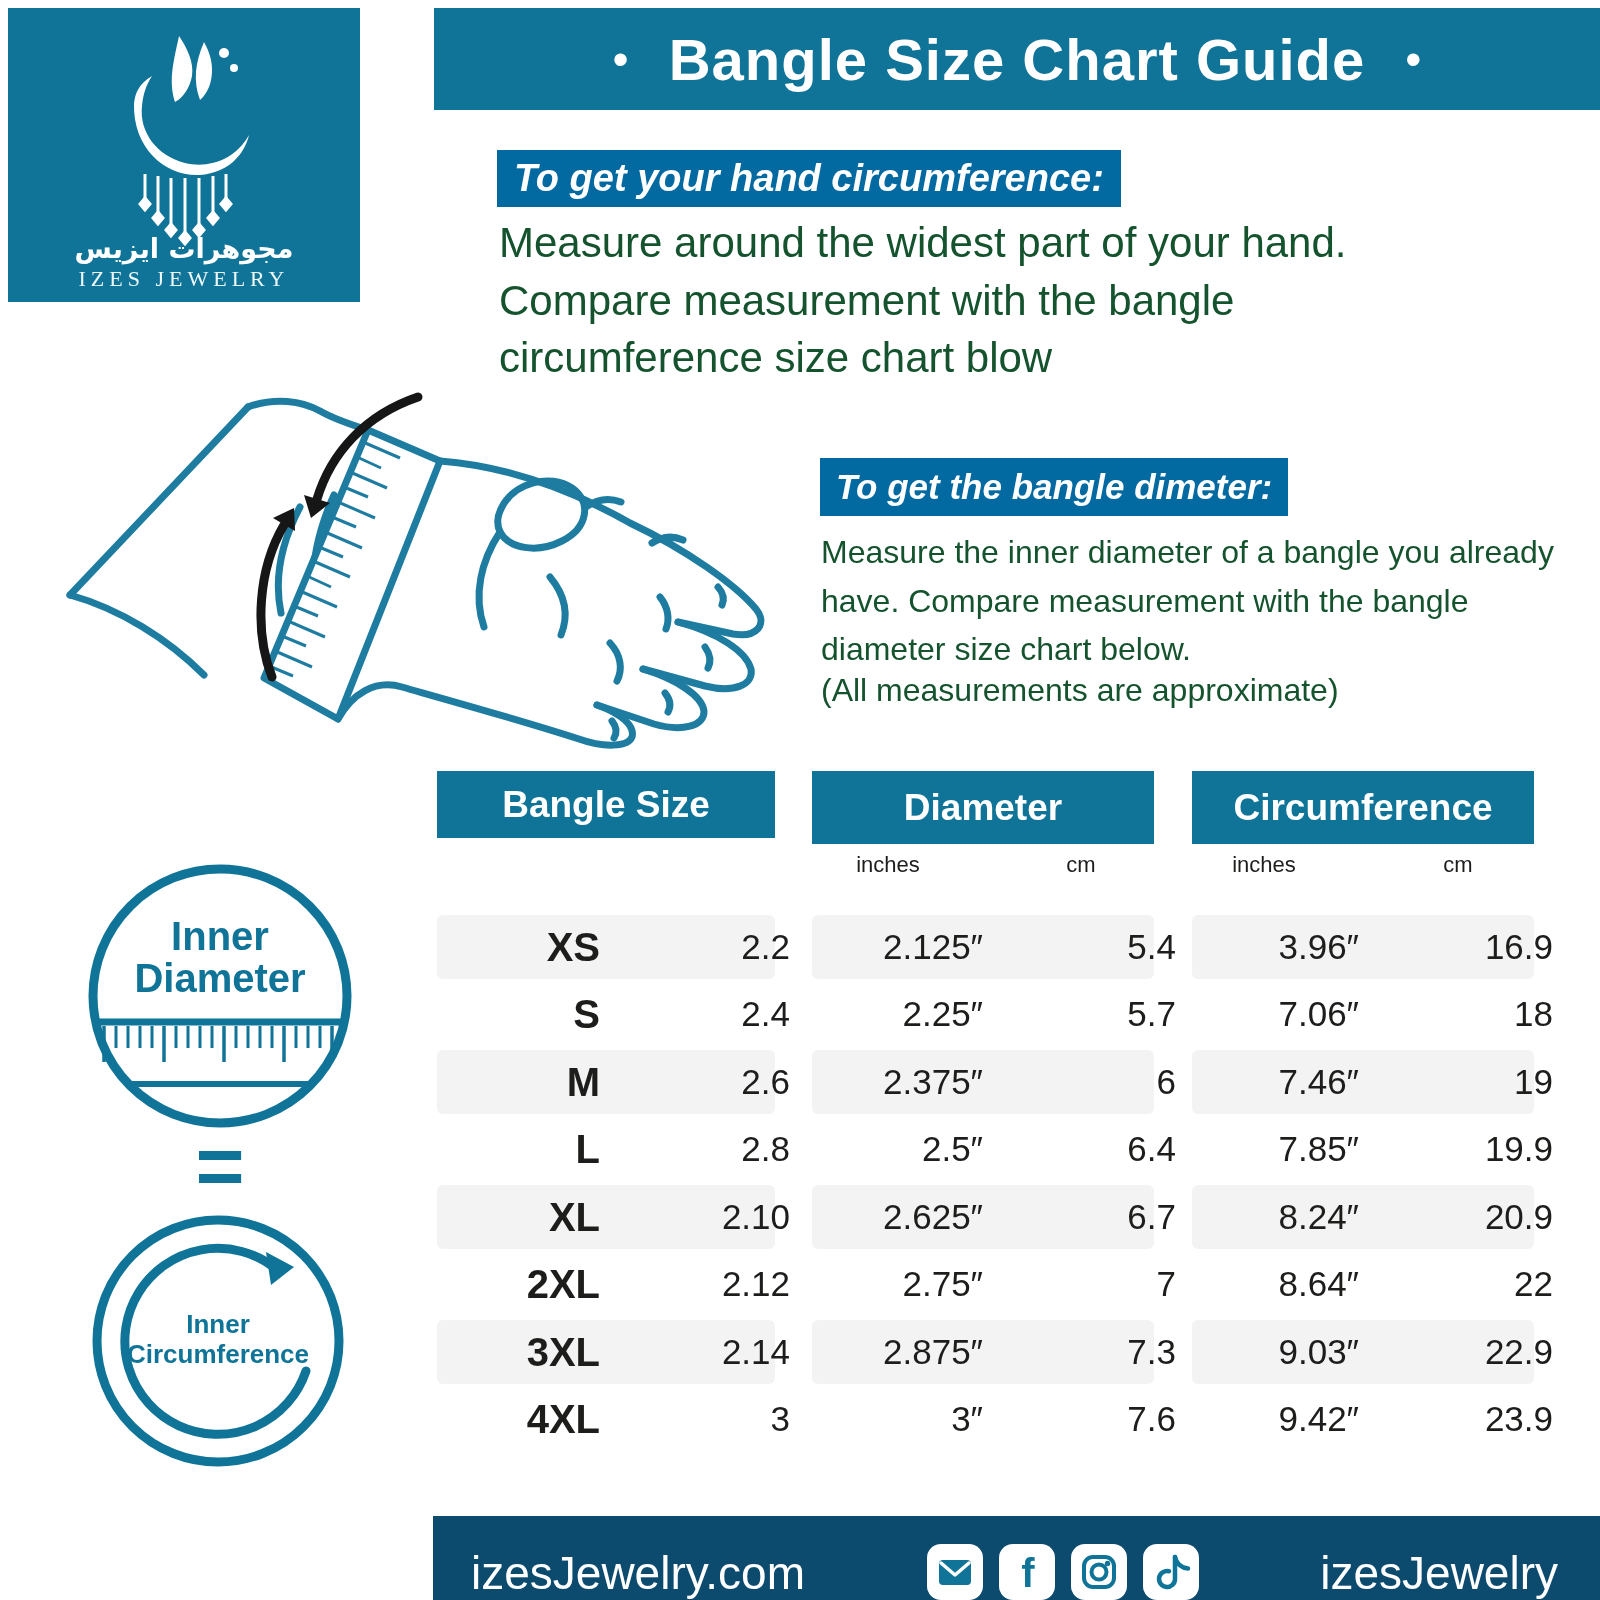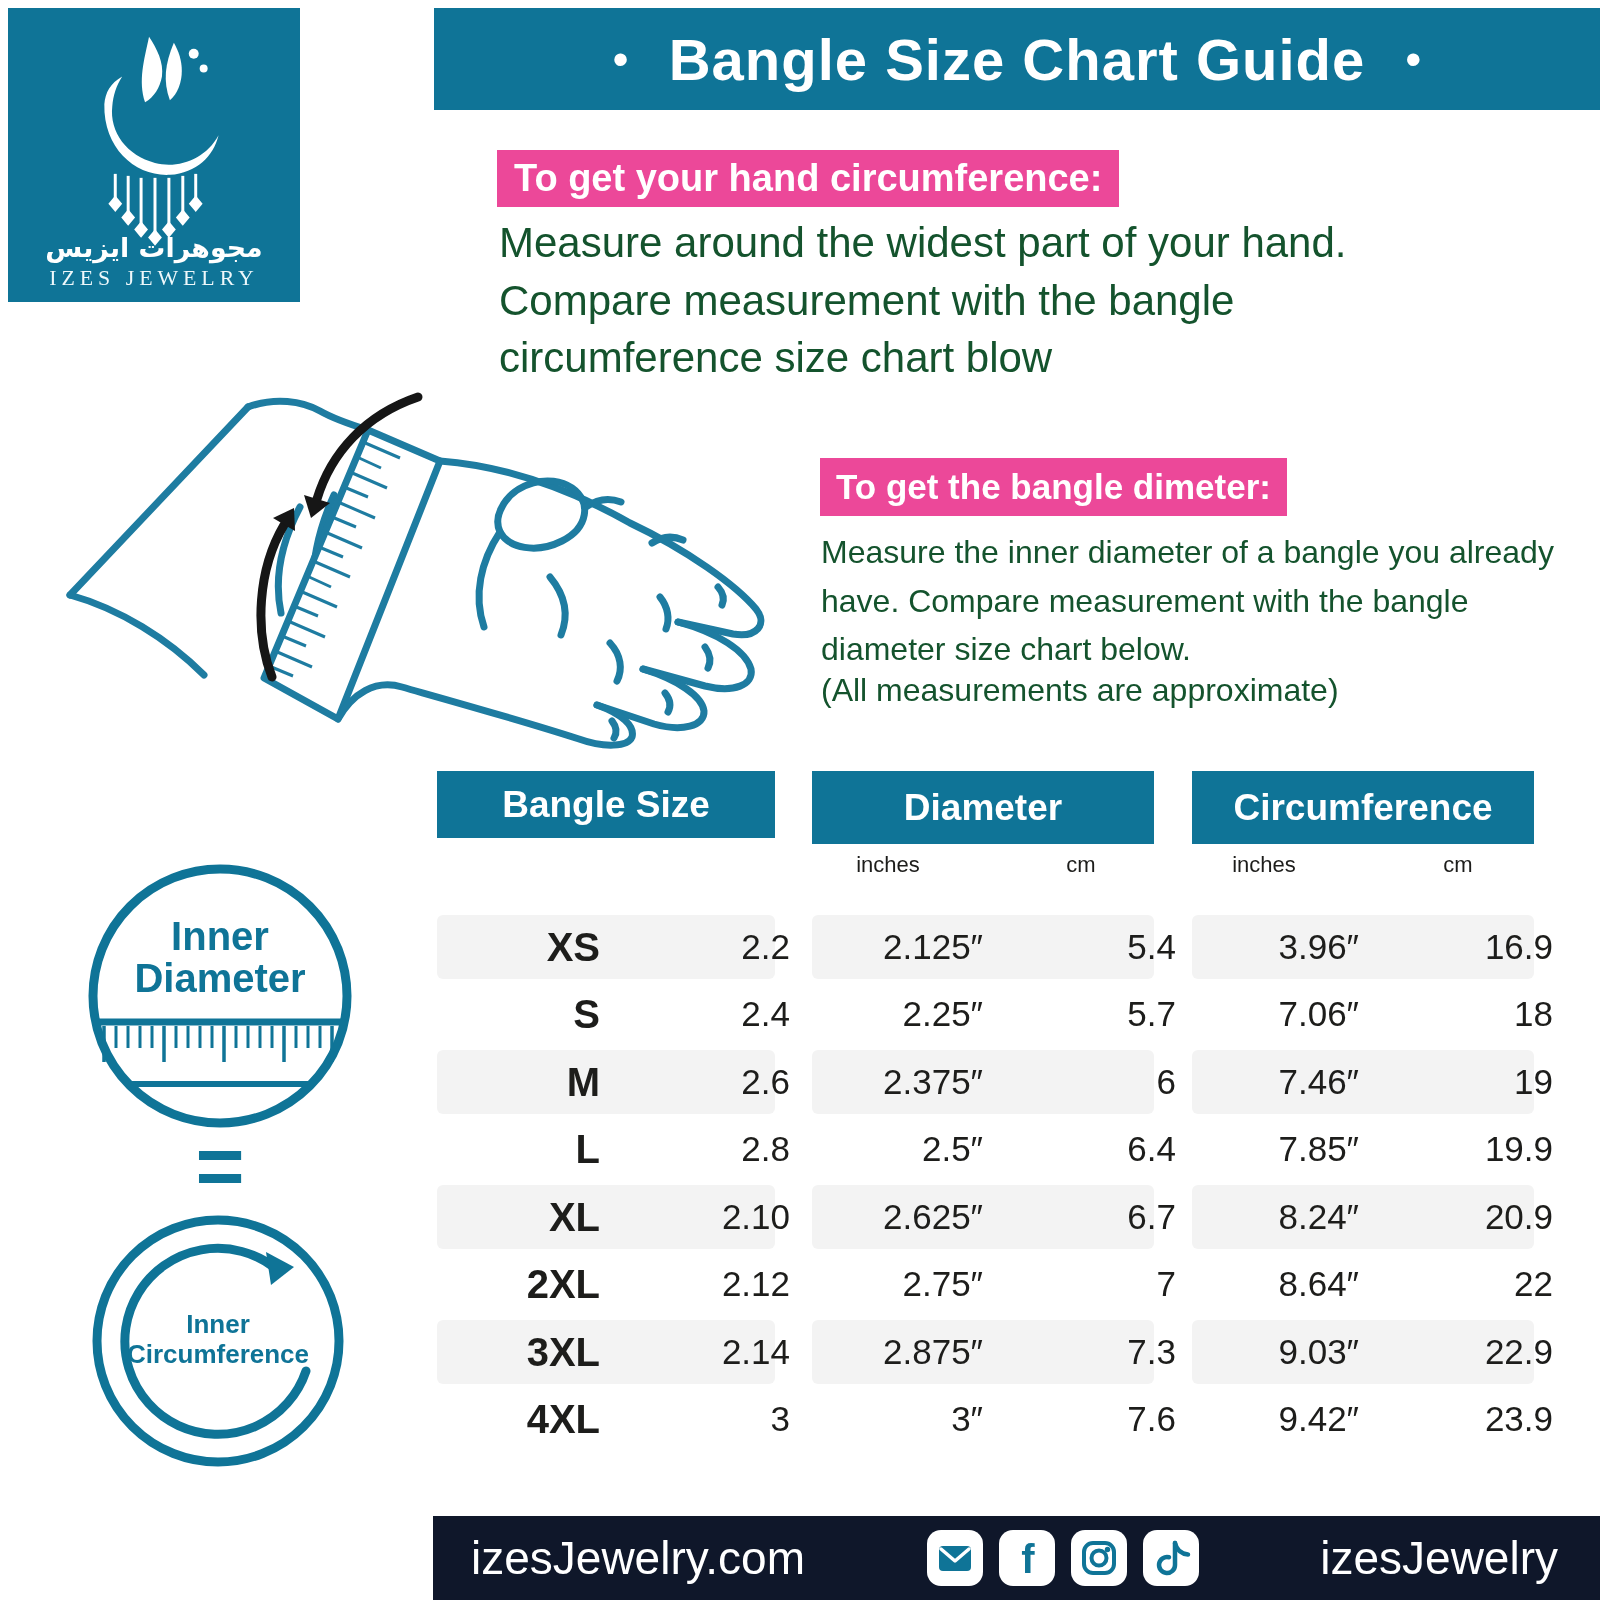--- a/index.html
+++ b/index.html
@@ -1,32 +1,32 @@
 <!DOCTYPE html>
 <html><head>
 <meta charset="utf-8">
 <style>
   html,body{margin:0;padding:0;background:#fff;}
   .page{position:relative;width:1600px;height:1600px;background:#ffffff;overflow:hidden;
         font-family:"Liberation Sans",sans-serif;color:#1d1d1b;}
 
   
-  .logo-box{position:absolute;left:8px;top:8px;width:292px;height:294px;background:#0f7497;}
+  .logo-box{position:absolute;left:8px;top:8px;width:352px;height:294px;background:#0f7497;}
   .logo-box svg{width:100%;height:100%;}
   .logo-arabic{font-family:"DejaVu Sans",sans-serif;font-size:27px;font-weight:700;fill:#ffffff;}
   .logo-name{font-family:"Liberation Serif",serif;font-size:22px;letter-spacing:5px;fill:#eef8fb;}
 
   
   .title-bar{position:absolute;left:434px;top:8px;width:1166px;height:102px;background:#0f7497;
              display:flex;align-items:center;justify-content:center;gap:40px;color:#fff;}
   .title-text{font-size:58px;font-weight:700;letter-spacing:1px;}
   .title-dot{font-size:46px;line-height:1;}
 
   
-  .badge-heading{position:absolute;background:#ec4899;color:#fff;font-weight:700;}
+  .badge-heading{position:absolute;background:#0369a1;color:#fff;font-weight:700;font-style:italic;}
   #h1{left:497px;top:150px;font-size:38px;padding:7px 17px;}
   #h2{left:820px;top:458px;font-size:35px;padding:9px 16px;}
   .body-text{position:absolute;color:#14532d;}
   #body1{left:499px;top:214px;width:1000px;font-size:42px;line-height:1.37;}
   #body2{left:821px;top:528px;width:740px;font-size:32px;line-height:1.52;}
   #note{left:821px;top:672px;font-size:32px;}
 
   
   .hand-wrap{position:absolute;left:50px;top:345px;width:740px;height:405px;}
 
@@ -50,22 +50,22 @@
   
   .badge-svg{position:absolute;}
   #badge-dia{left:80px;top:850px;width:280px;height:290px;}
   #badge-cir{left:88px;top:1205px;width:264px;height:272px;}
   .badge-big{font-family:"Liberation Sans",sans-serif;font-size:40px;font-weight:700;fill:#0f7497;}
   .badge-small{font-family:"Liberation Sans",sans-serif;font-size:26px;font-weight:700;fill:#0f7497;}
   #equals{position:absolute;left:178px;top:1118px;width:84px;text-align:center;
           font-size:84px;font-weight:700;color:#0f7497;}
 
   
-  .footer{position:absolute;left:433px;top:1516px;width:1167px;height:84px;background:#0f172a;
-          display:flex;align-items:center;color:#fff;}
+  .footer{position:absolute;left:433px;top:1516px;width:1167px;height:84px;background:#0c4a6e;
+          display:flex;align-items:flex-end;color:#fff;}
   .footer-site{margin-left:38px;font-size:46px;}
   .footer-icons{display:flex;gap:16px;margin:0 auto;}
   .icon-sq{width:56px;height:56px;background:#fff;border-radius:14px;display:flex;
            align-items:center;justify-content:center;}
   .footer-handle{margin-right:42px;font-size:46px;}
   .fb-f{font-family:"Liberation Sans",sans-serif;font-size:40px;font-weight:700;fill:#0f7497;}
 </style>
 </head>
 <body>
 

